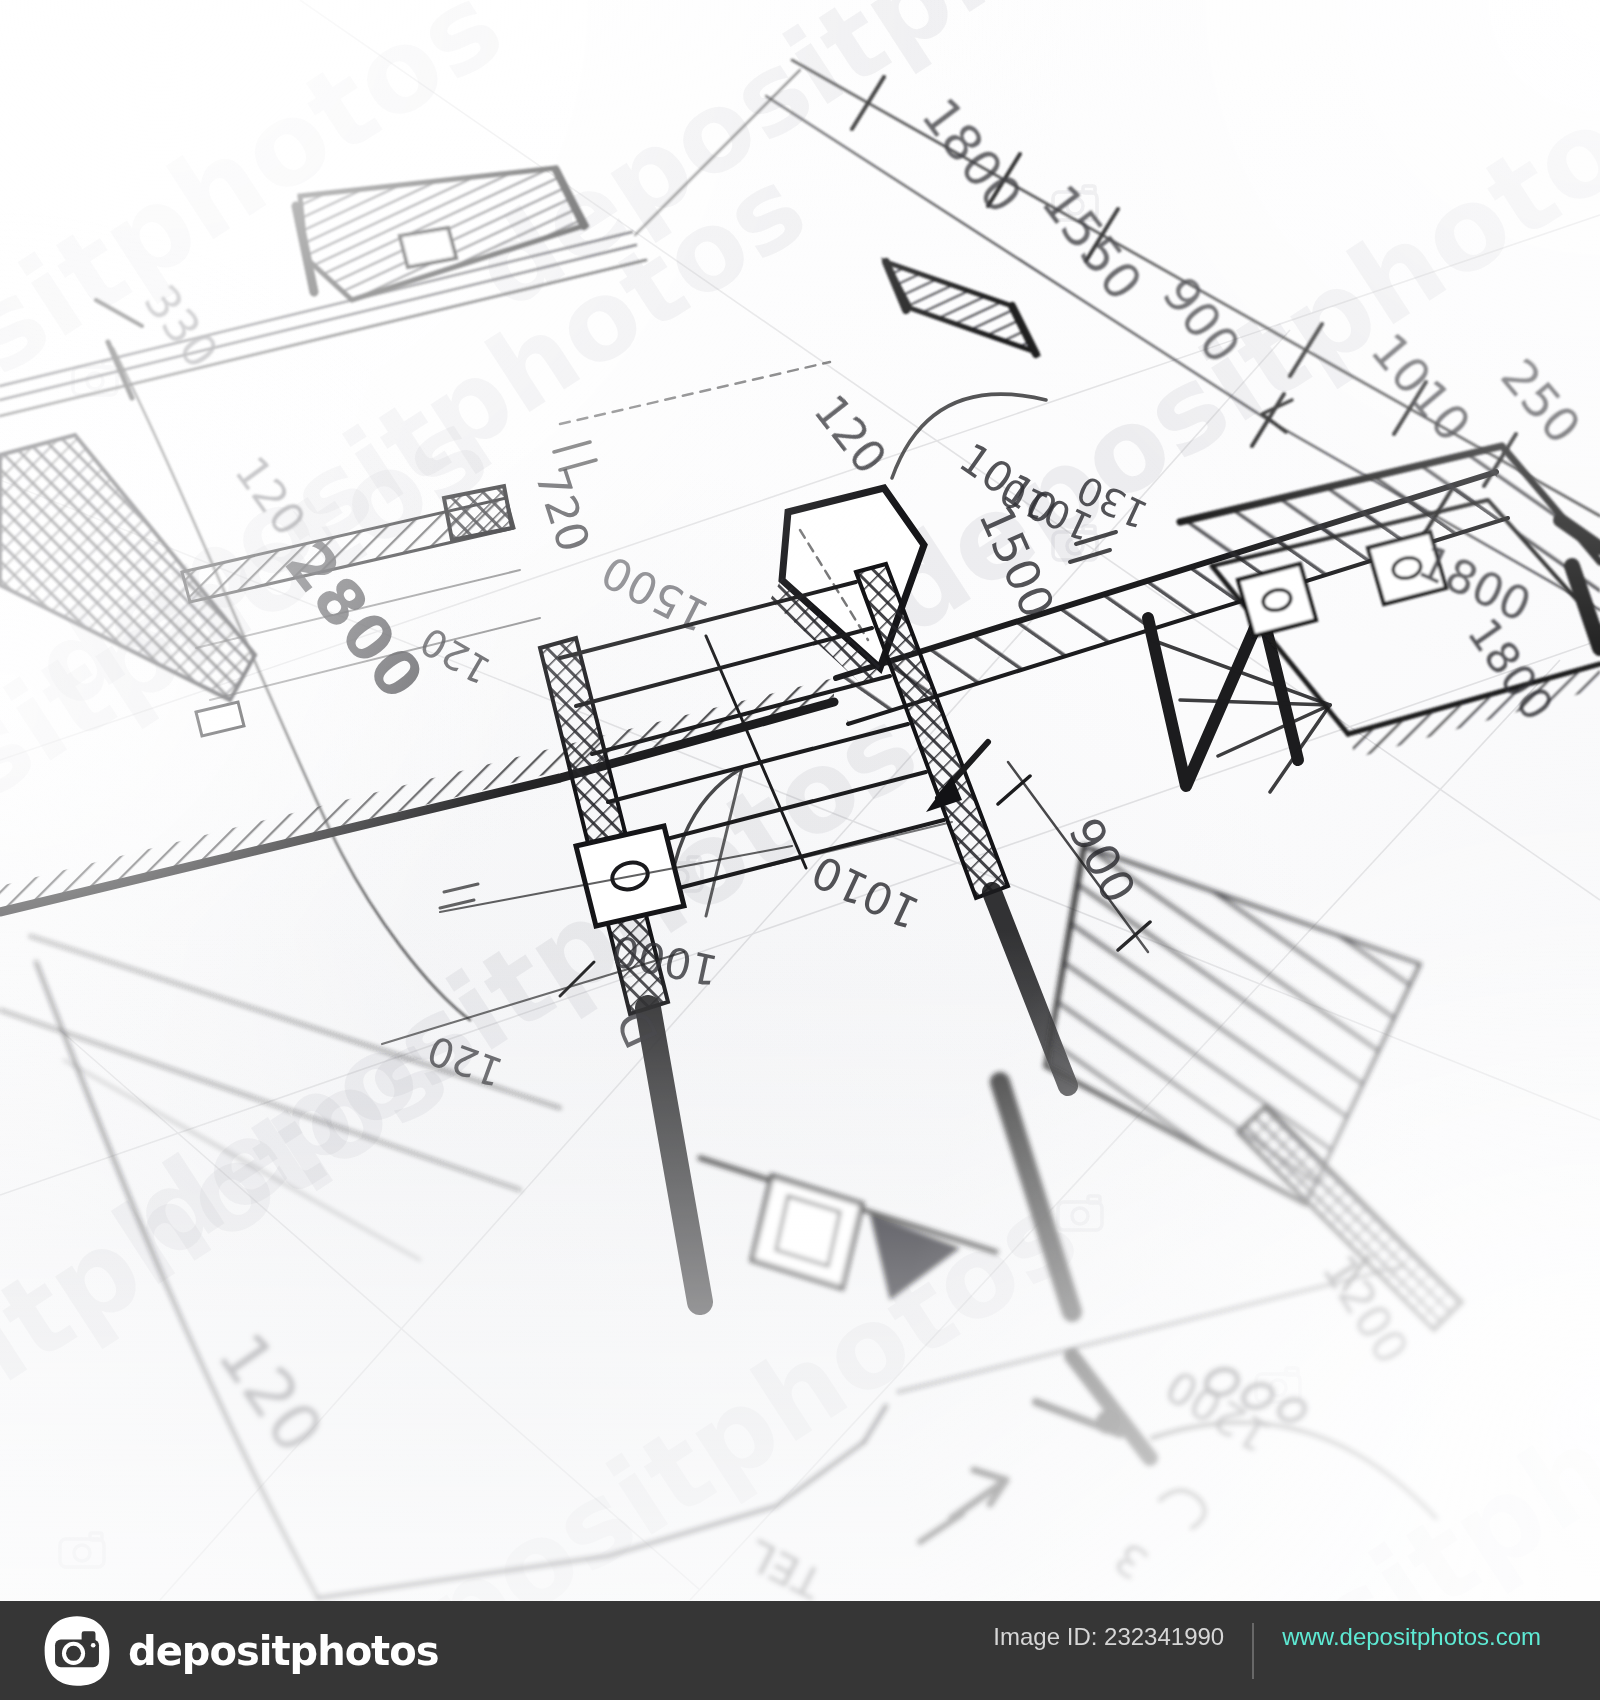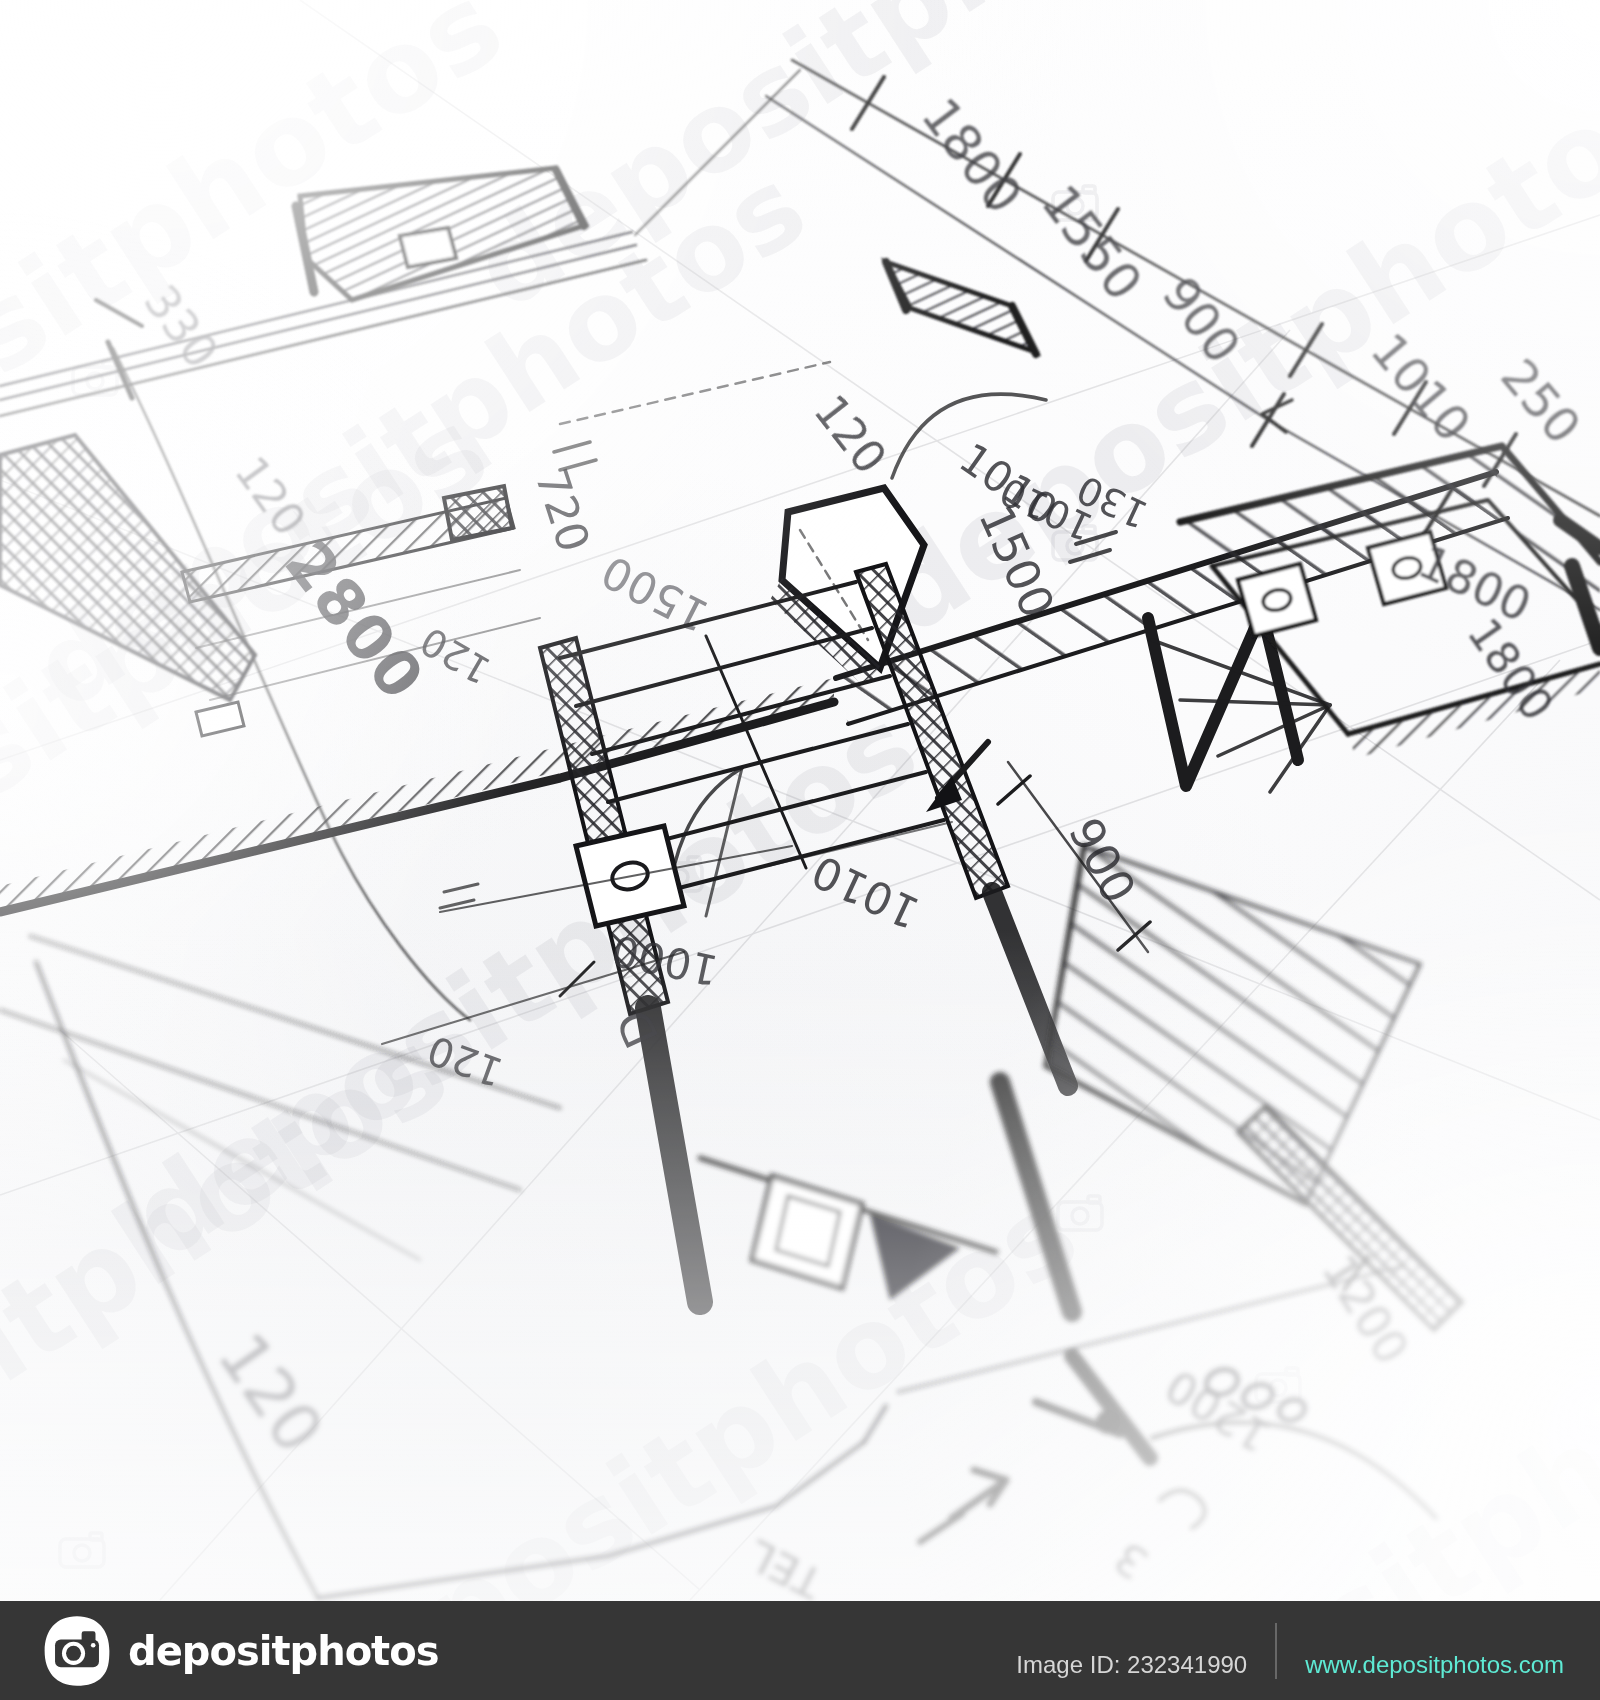--- a/index.html
+++ b/index.html
@@ -15,21 +15,21 @@
   .fade{position:absolute;left:0;top:0;width:100%;height:100%;pointer-events:none;}
   .fade-tl{background:radial-gradient(circle at 10% 0%, rgba(255,255,255,.95), rgba(255,255,255,0) 42%);}
   .fade-tr{background:radial-gradient(circle at 100% 0%, rgba(255,255,255,.8), rgba(255,255,255,0) 30%);}
   .fade-l{background:radial-gradient(circle at 0% 45%, rgba(255,255,255,.75), rgba(255,255,255,0) 28%);}
   .fade-br{background:radial-gradient(circle at 100% 88%, rgba(255,255,255,.8), rgba(255,255,255,0) 33%);}
   .fade-bottom{background:linear-gradient(to bottom, rgba(255,255,255,0) 58%, rgba(255,255,255,.5) 82%, rgba(255,255,255,.72) 100%);}
   .footer{position:absolute;left:0;top:1601px;width:1600px;height:99px;background:#363636;
           display:flex;align-items:center;justify-content:space-between;}
   .footer-left{display:flex;align-items:center;gap:14px;padding-left:40px;}
   .brand{color:#ffffff;font-size:40px;font-weight:bold;letter-spacing:-1px;font-family:"DejaVu Sans",sans-serif;}
-  .footer-right{display:flex;align-items:flex-end;padding-right:36px;margin-left:26px;}
+  .footer-right{display:flex;align-items:flex-start;padding-right:59px;margin-left:26px;}
   .meta{color:#d6d6d6;font-size:24px;font-family:"Liberation Sans","DejaVu Sans",sans-serif;}
   .meta.url{color:#5eead4;}
   .vdiv{width:2px;height:56px;background:#7e7e7e;margin:0 28px;opacity:.7;}
 </style>
 </head>
 <body>
 
 <div class="page">
   <div class="photo">
     <svg width="1600" height="1601" viewBox="0 0 1600 1601">

